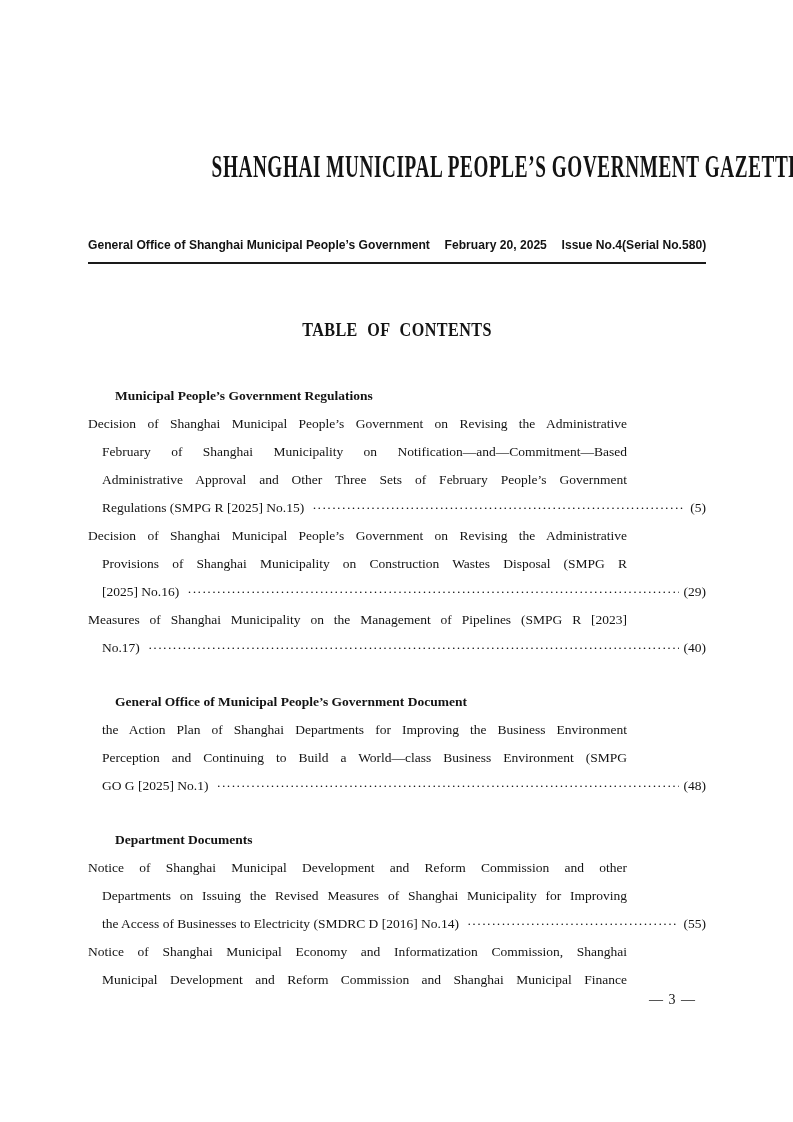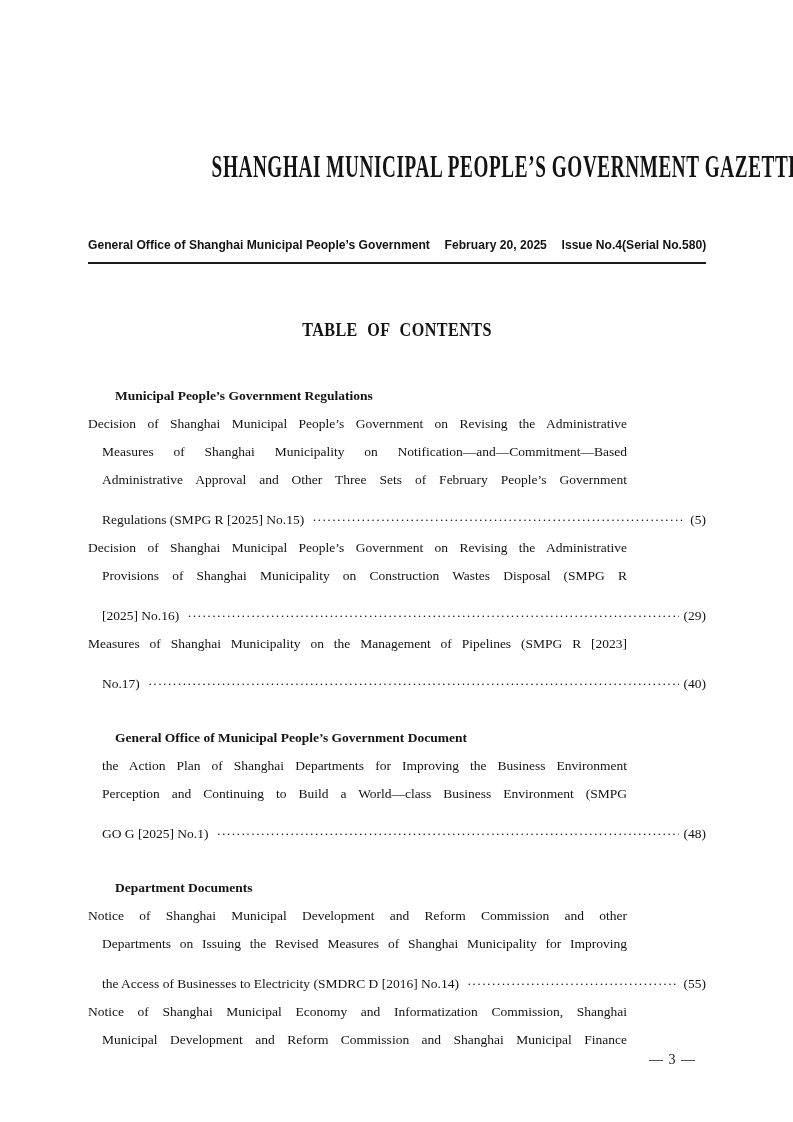--- a/index.html
+++ b/index.html
@@ -70,21 +70,20 @@
   .line {
     text-align: justify;
     text-align-last: justify;
     margin-right: 79px;
   }
   .line.indent { padding-left: 14px; }
   .dotline {
     display: flex;
     align-items: center;
     margin-right: 0;
-    margin-top: 12px;
   }
   .dotline .dtext { white-space: nowrap; }
   .dots {
     flex: 1 1 auto;
     min-width: 0;
     overflow: hidden;
     white-space: nowrap;
     margin: 0 5px 0 8px;
   }
   .dots::before {
@@ -118,21 +117,21 @@
 
   <h2 class="toc-title">TABLE OF CONTENTS</h2>
 
   <div class="toc">
 
     <div class="section">
       <div class="sec-heading">Municipal People’s Government Regulations</div>
 
       <div class="entry">
         <div class="line">Decision of Shanghai Municipal People’s Government on Revising the Administrative</div>
-        <div class="line indent">Measures of Shanghai Municipality on Notification—and—Commitment—Based</div>
+        <div class="line indent">February of Shanghai Municipality on Notification—and—Commitment—Based</div>
         <div class="line indent">Administrative Approval and Other Three Sets of February People’s Government</div>
         <div class="line indent dotline">
           <span class="dtext">Regulations (SMPG R [2025] No.15)</span>
           <span class="dots"></span>
           <span class="pnum">(5)</span>
         </div>
       </div>
 
       <div class="entry">
         <div class="line">Decision of Shanghai Municipal People’s Government on Revising the Administrative</div>

